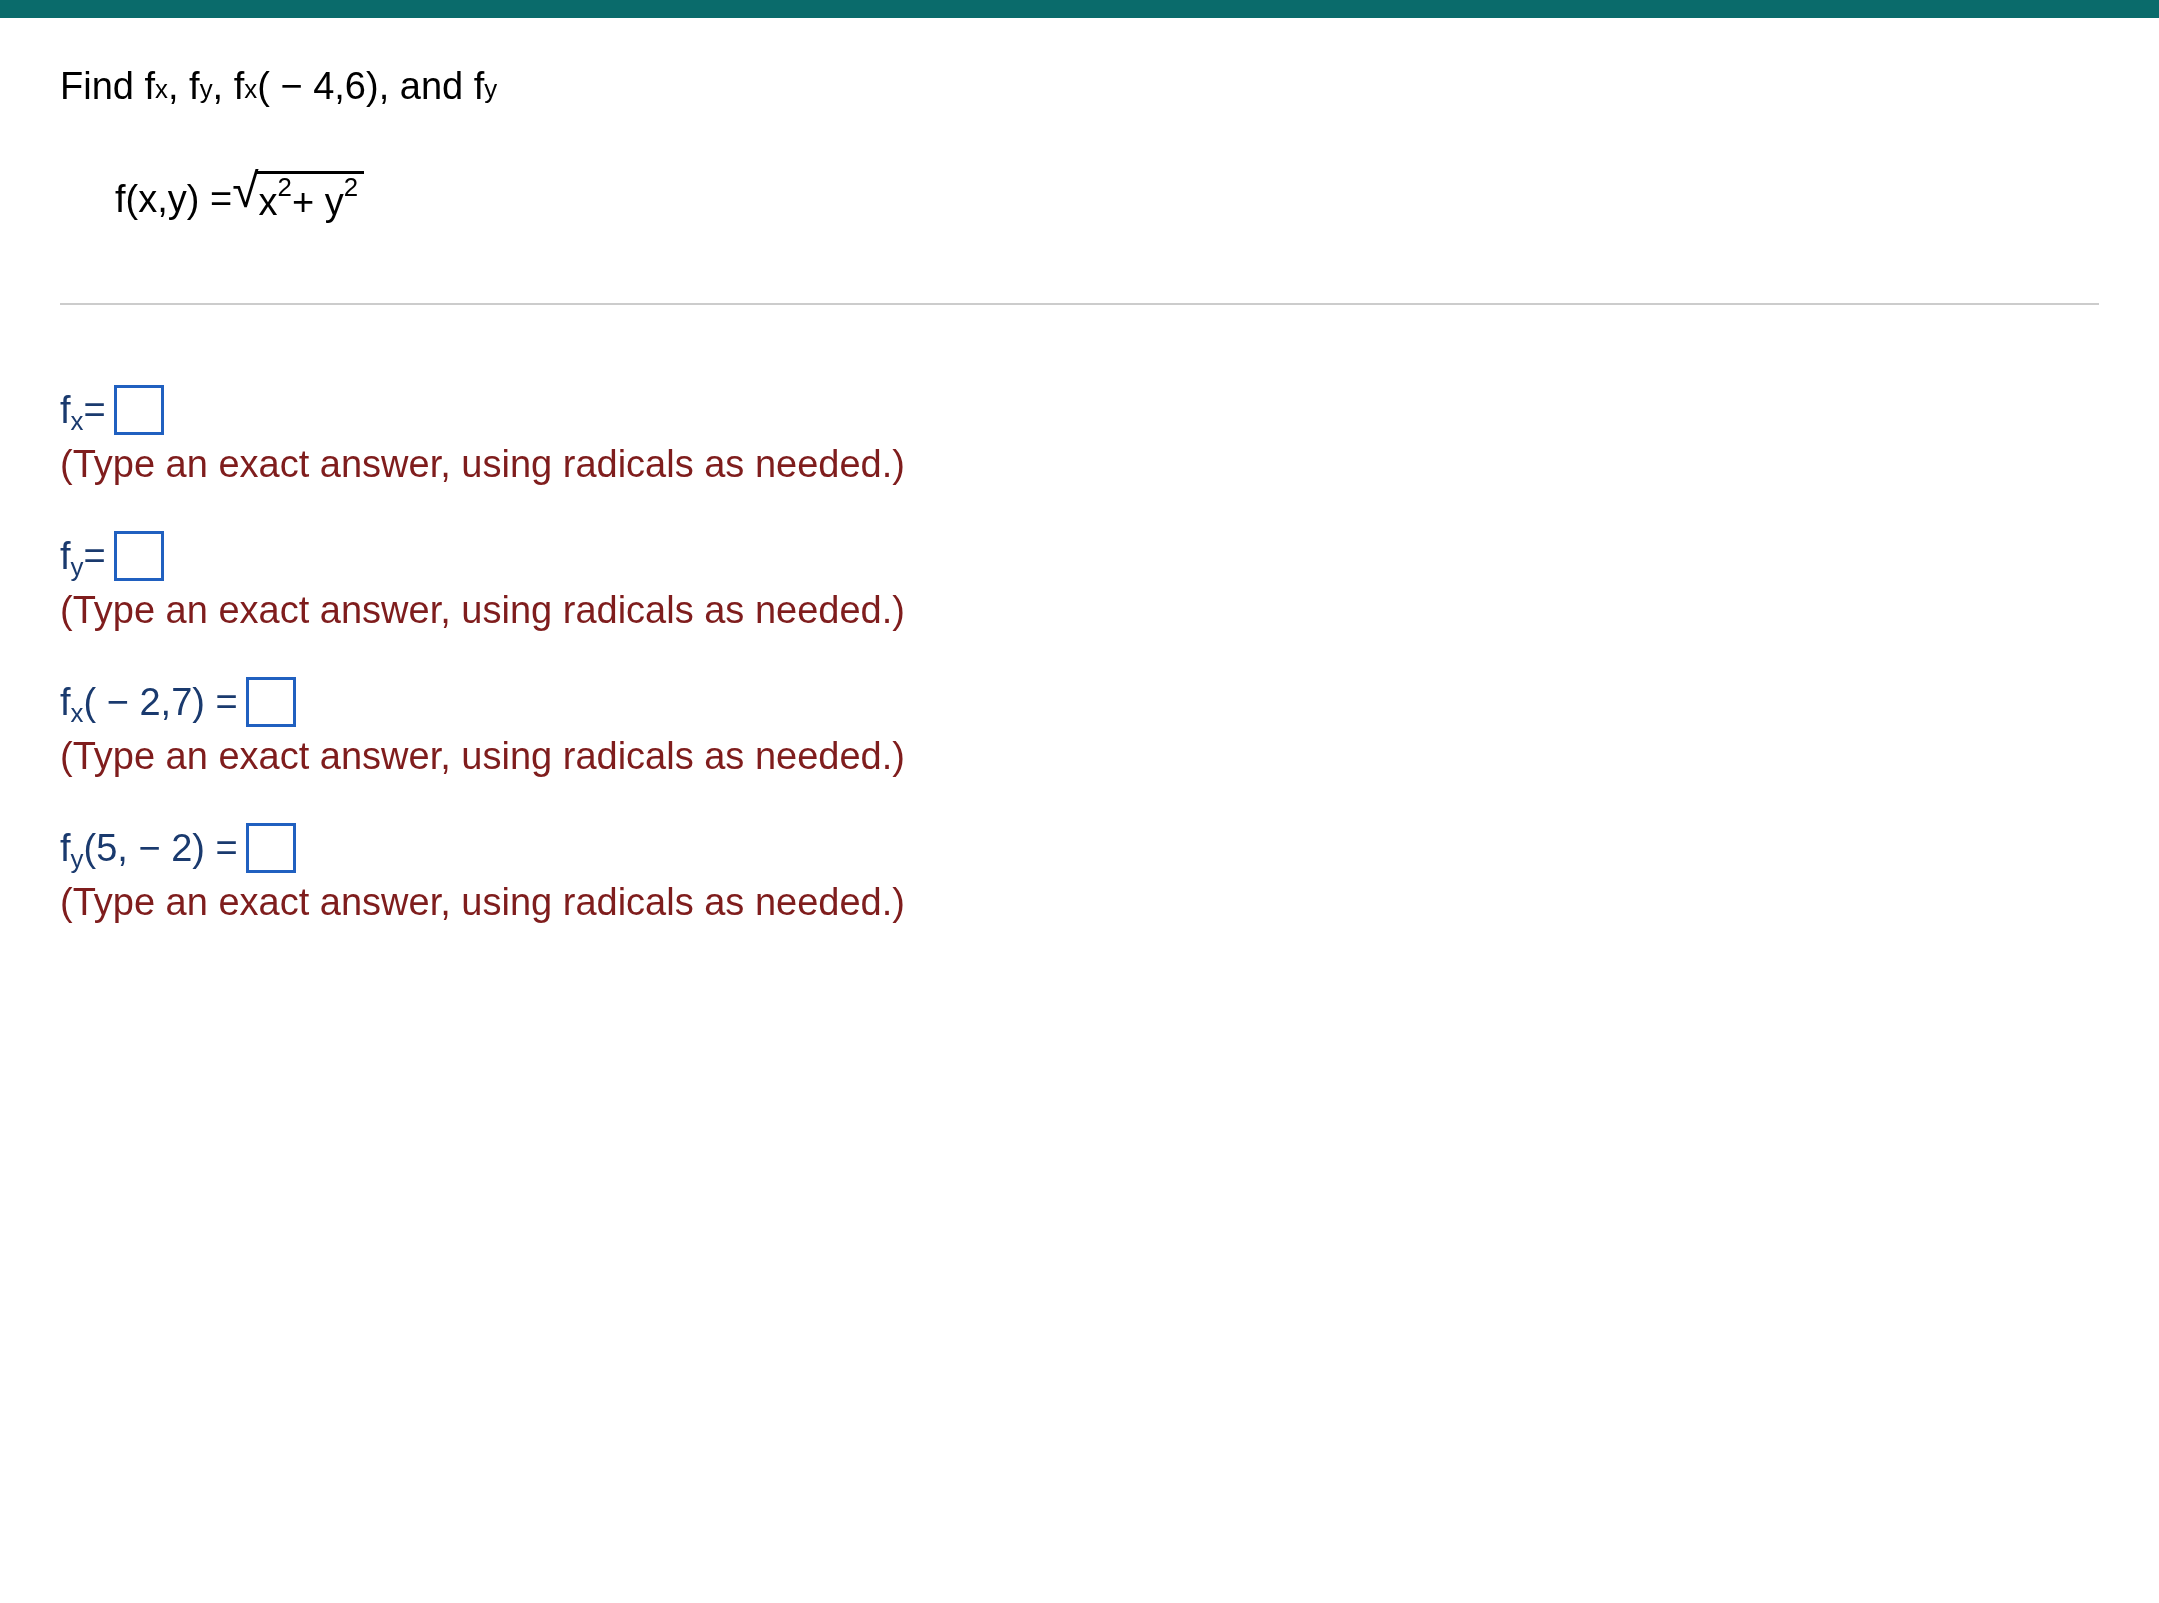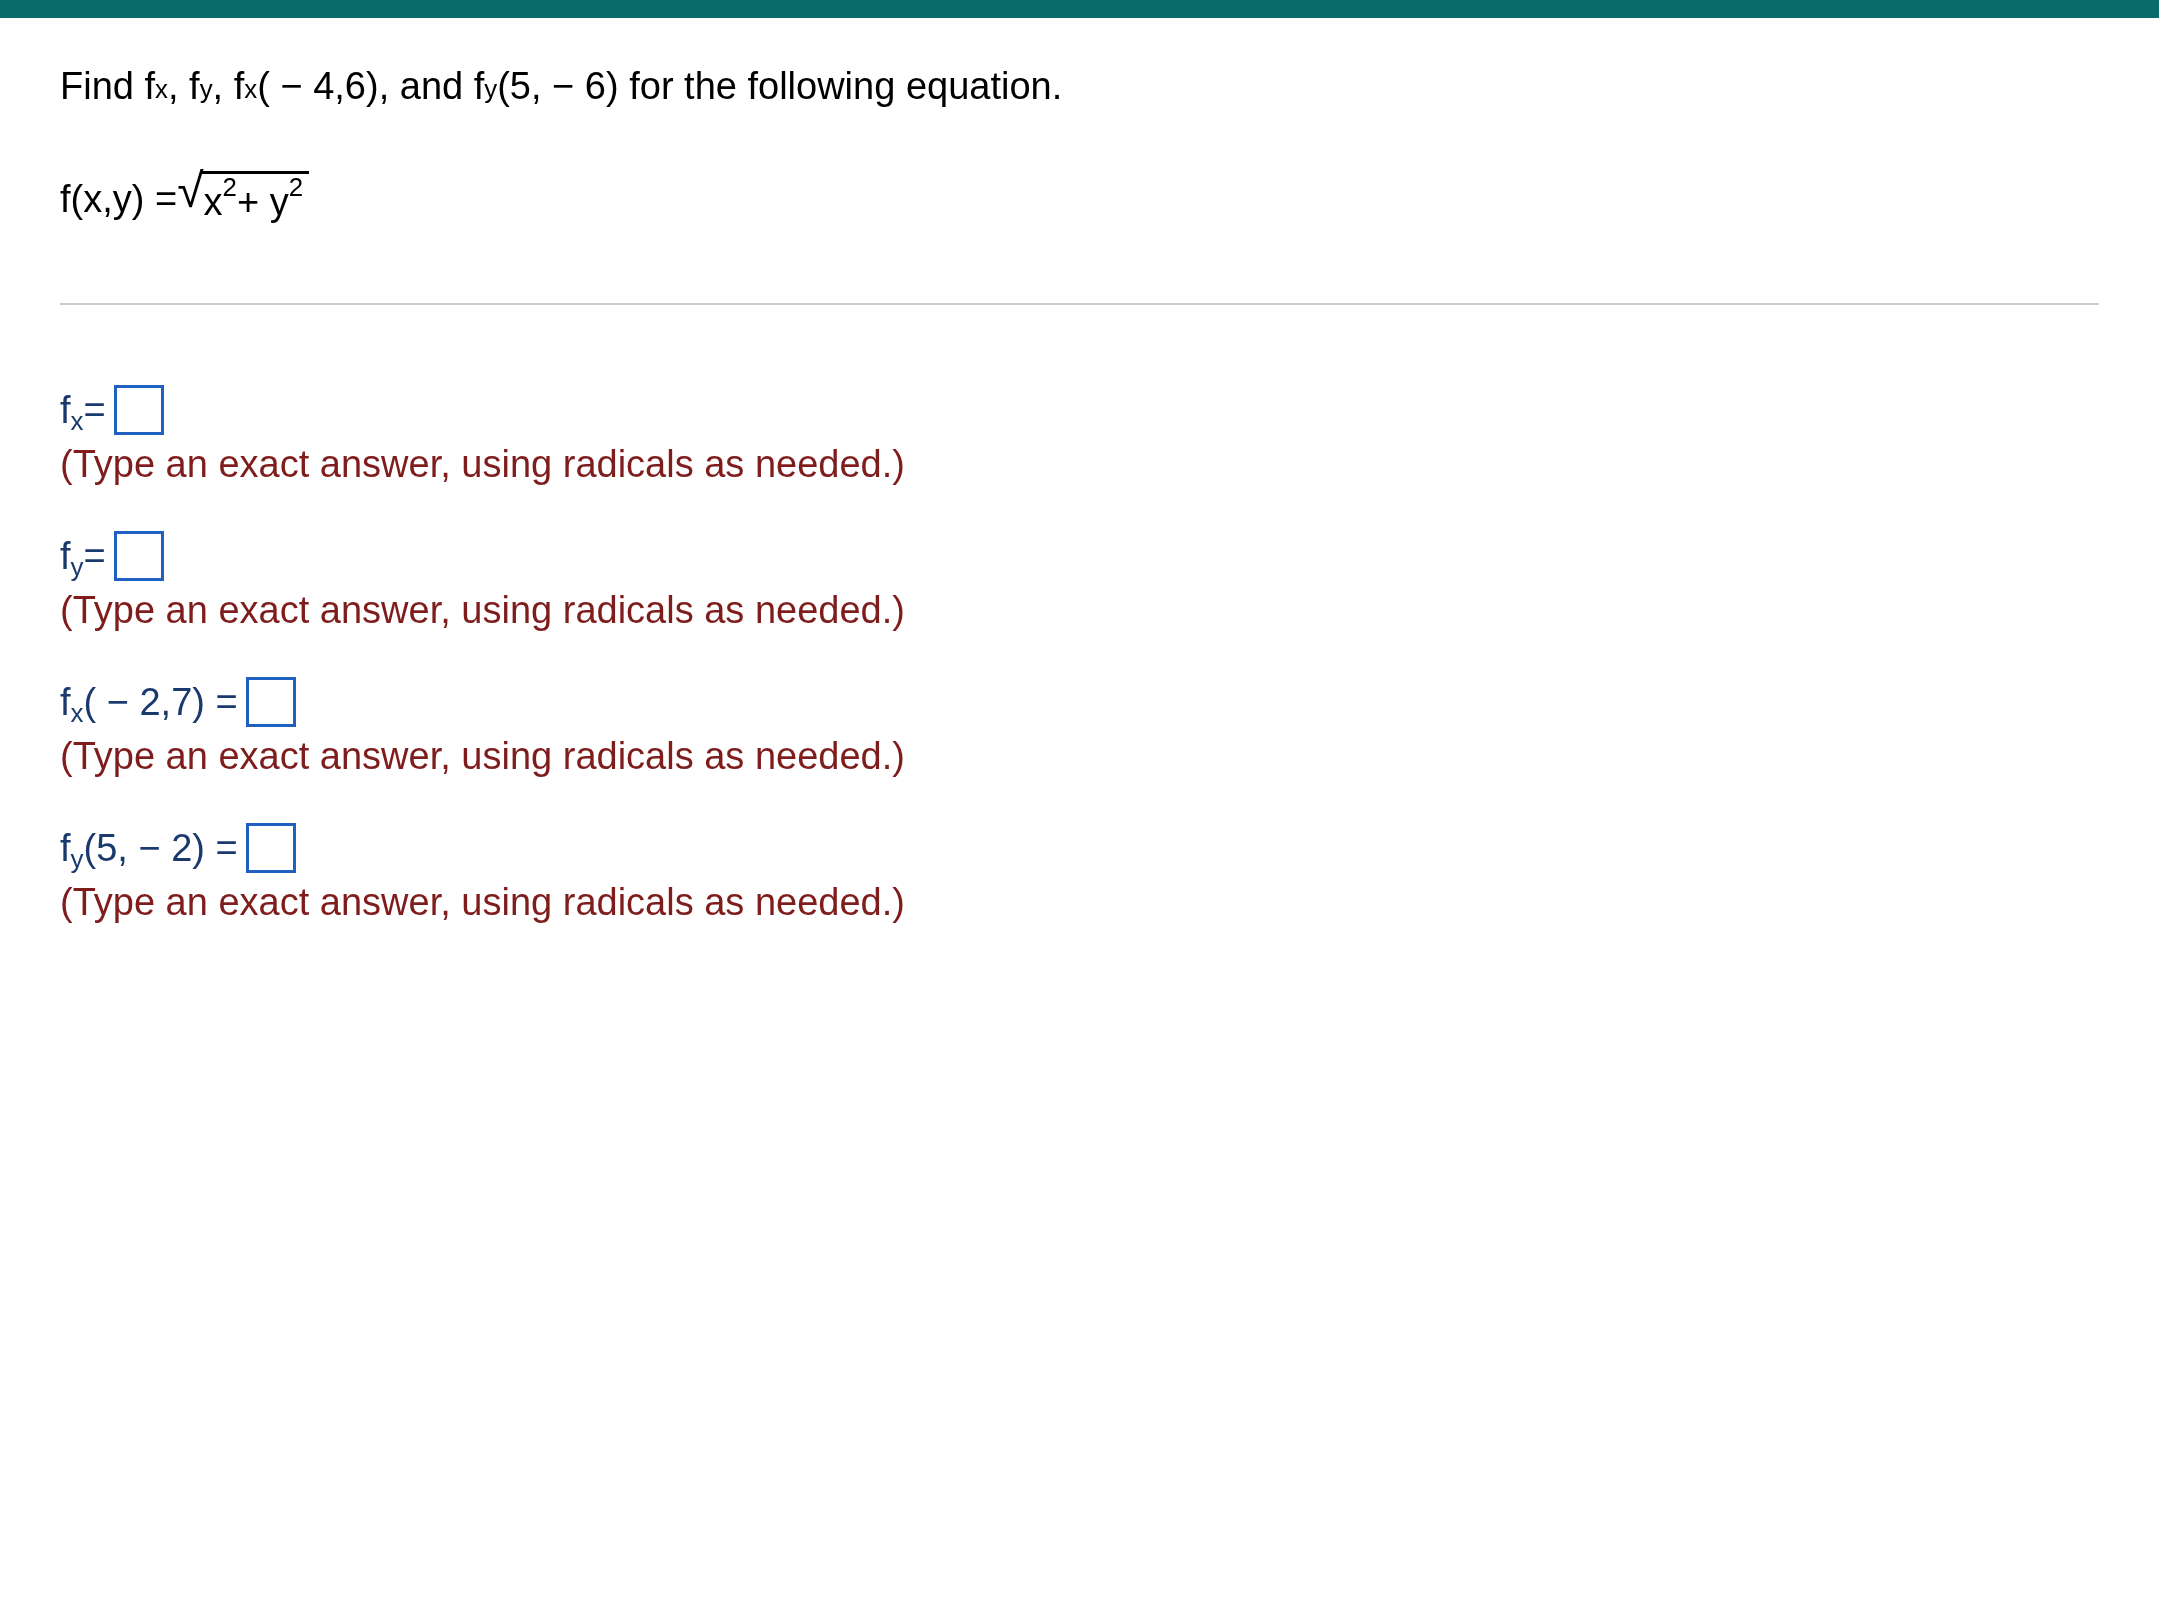--- a/index.html
+++ b/index.html
@@ -28,20 +28,21 @@
       line-height: 1.5;
     }
     .question-line {
       display: flex;
       flex-wrap: wrap;
       margin-bottom: 50px;
     }
     .equation-line {
       display: flex;
       align-items: center;
+      margin-left: 55px;
       margin-bottom: 70px;
       font-size: 38px;
     }
     .hr-line {
       border: none;
       border-top: 2px solid #cccccc;
       margin: 20px 0 80px 0;
     }
     .answer-section {
       color: #1a3a6e;
@@ -108,21 +109,20 @@
   <div class="question-section">
     <div class="question-line">
       <span>Find f</span>
       <span class="sub">x</span>
       <span>, f</span>
       <span class="sub">y</span>
       <span>, f</span>
       <span class="sub">x</span>
       <span>( − 4,6), and f</span>
       <span class="sub">y</span>
-      <span>(5, − 6) for the following equation.</span>
     </div>
 
     <div class="equation-line">
       <span>f(x,y) = </span>
       <span class="sqrt-container">
         <span class="sqrt-symbol">√</span>
         <span class="sqrt-content">
           <span>x</span>
           <span class="sup">2</span>
           <span> + y</span>

